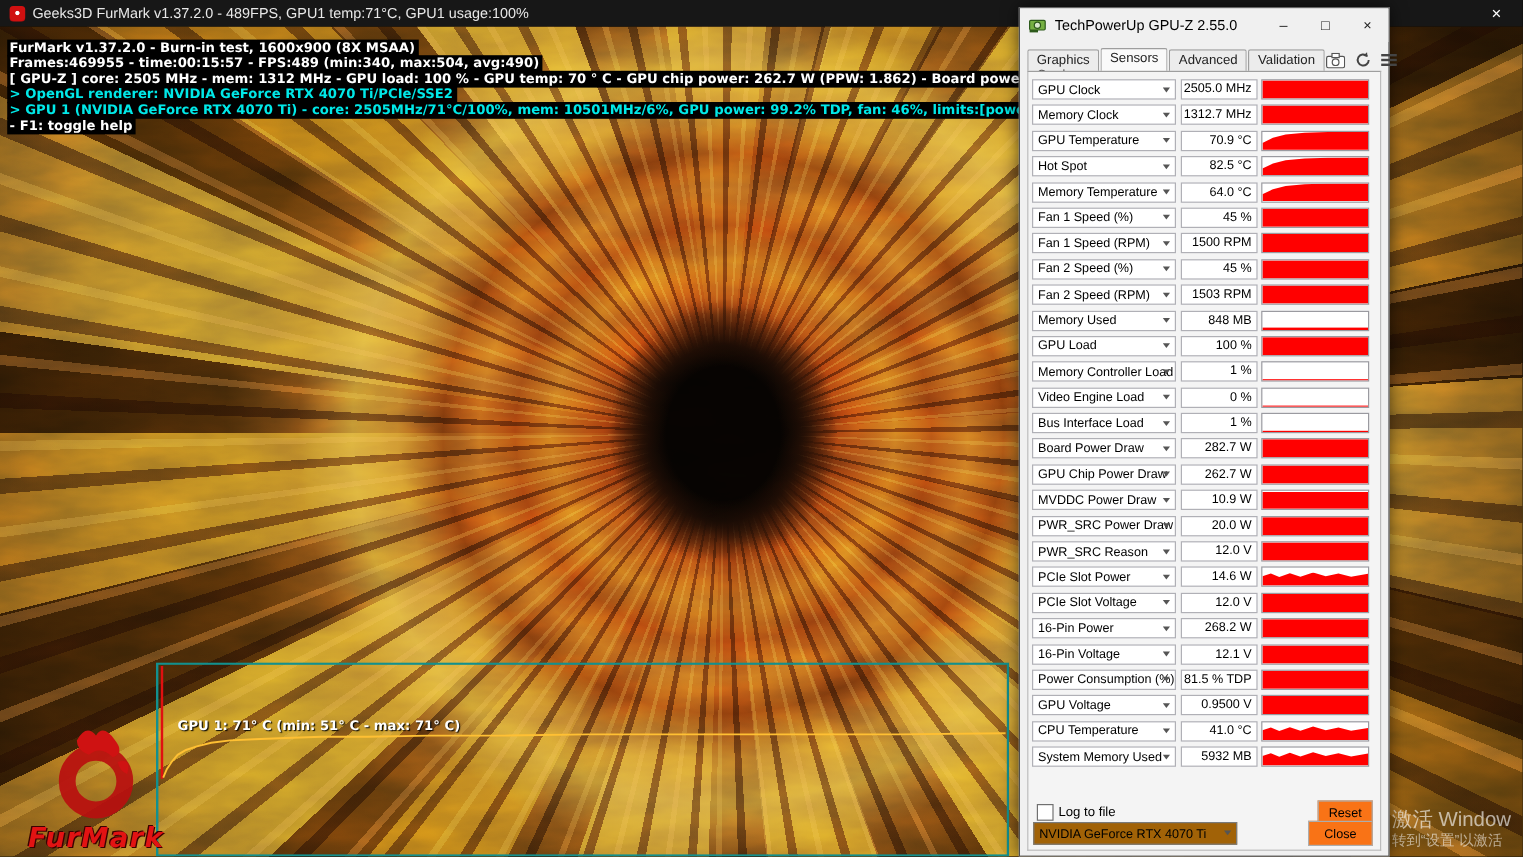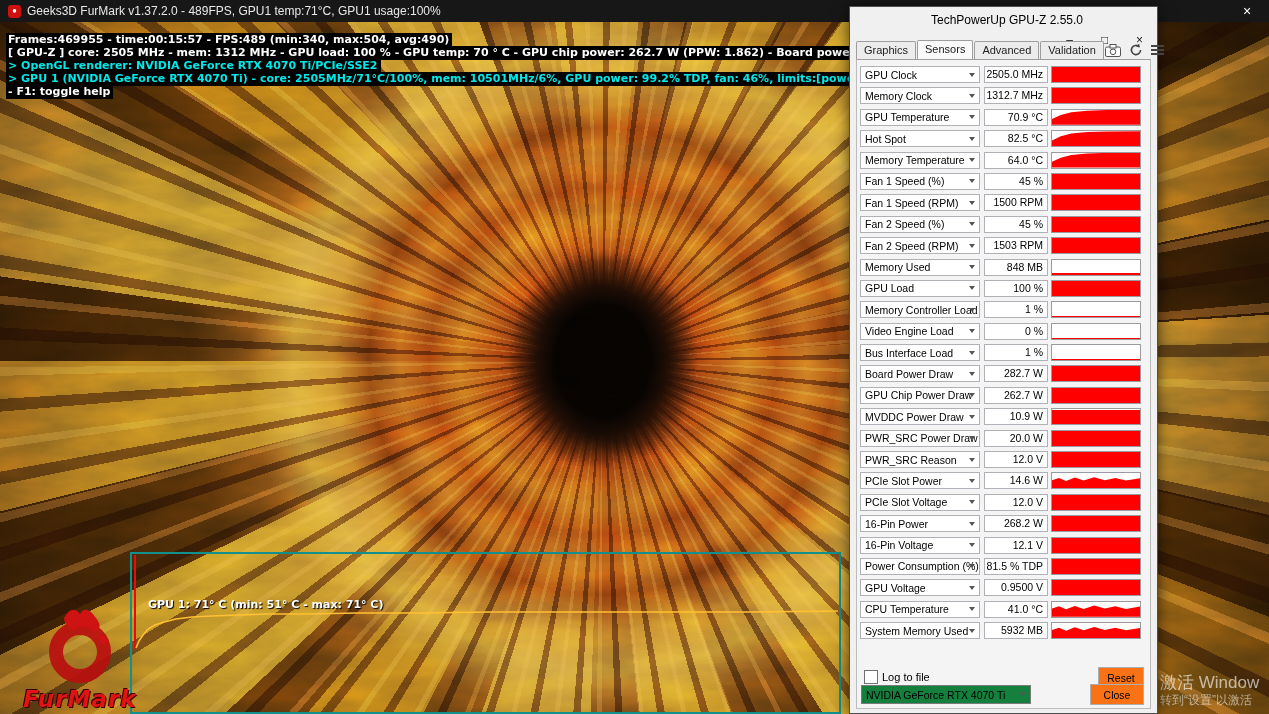--- a/index.html
+++ b/index.html
@@ -44,21 +44,21 @@
   
   .watermark{position:absolute;left:1160px;bottom:6px;z-index:2;color:rgba(255,255,255,.62);
              white-space:nowrap;}
   .watermark .wl1{font-size:17px;line-height:20px;}
   .watermark .wl2{font-size:12px;line-height:15px;color:rgba(255,255,255,.55);}
 
   
   .gpuz{position:absolute;left:849px;top:6px;width:307px;height:706px;background:#f0f0f0;
         border:1px solid #4e4e4e;box-shadow:0 0 14px rgba(0,0,0,.65);z-index:10;font-size:11px;color:#000;}
   .gz-titlebar{position:absolute;top:0;left:0;right:0;height:28px;display:flex;align-items:center;
-               padding-left:7px;gap:6px;background:#f0f0f0;flex-direction:column;}
+               padding-left:7px;gap:6px;background:#f0f0f0;}
   .gz-title{font-size:12px;}
   .gz-controls{margin-left:auto;display:flex;height:100%;}
   .gz-ctl{width:35px;height:100%;display:flex;align-items:center;justify-content:center;font-size:12px;color:#222;}
   .gz-tabs{position:absolute;top:32px;left:6px;right:6px;height:21px;display:flex;align-items:flex-end;}
   .gz-tab{font-size:11px;height:14px;line-height:13px;padding:2px 7px 2px;border:1px solid #9e9e9e;border-bottom:none;
           background:#ececec;margin-right:1px;border-radius:2px 2px 0 0;color:#222;}
   .gz-tab.active{background:#fafafa;position:relative;top:1px;padding-bottom:4px;}
   .gz-tabicons{margin-left:auto;display:flex;align-items:center;gap:8px;padding-bottom:3px;}
   .burger{display:inline-block;width:13px;height:2px;background:#444;box-shadow:0 4px 0 #444,0 8px 0 #444;
           margin-bottom:8px;}
@@ -77,39 +77,40 @@
   .sensor-fill{position:absolute;left:0;bottom:0;width:100%;}
   .sensor-fill.ramp{clip-path:polygon(0 100%,0 62%,10% 34%,22% 16%,40% 6%,62% 2%,100% 0,100% 100%);}
   .sensor-fill.jagged{clip-path:polygon(0 100%,0 45%,8% 30%,16% 50%,26% 28%,36% 48%,48% 25%,60% 45%,72% 30%,84% 48%,100% 32%,100% 100%);}
 
   .log-check{position:absolute;left:7px;top:610px;display:flex;align-items:center;gap:4px;font-size:11px;}
   .checkbox{width:12px;height:12px;background:#fff;border:1px solid #707070;}
   .gz-btn{position:absolute;height:19px;background:#f97316;border:1px solid #adadad;font-size:10.5px;
           display:flex;align-items:center;justify-content:center;color:#000;}
   .btn-reset{right:6px;top:607px;width:44px;}
   .btn-close{right:6px;bottom:3px;width:52px;}
-  .gpu-select{position:absolute;left:4px;bottom:4px;width:164px;height:17px;background:#15803d;
+  .gpu-select{position:absolute;left:4px;bottom:4px;width:164px;height:17px;background:#a16207;
               border:1px solid #7a7a7a;display:flex;align-items:center;padding-left:4px;font-size:10.5px;}
 </style>
 </head>
 <body>
 
 <div class="screen">
 
   <div class="viewport">
     <div class="eye"></div>
     <svg class="eye-noise" width="1269" height="692">
       <filter id="fuzz">
         <feTurbulence type="fractalNoise" baseFrequency="0.012 0.035" numOctaves="4" seed="7"></feTurbulence>
         <feColorMatrix type="matrix" values="0 0 0 0 0.95  0 0 0 0 0.62  0 0 0 0 0.18  0 0 0 0.95 0"></feColorMatrix>
       </filter>
       <rect width="100%" height="100%" filter="url(#fuzz)"></rect>
     </svg>
 
     <div class="osd">
+        <div class="osd-line"><span style="color: rgb(255, 255, 255);">FurMark v1.37.2.0 - Burn-in test, 1600x900 (8X MSAA)</span></div>
         <div class="osd-line"><span style="color: rgb(255, 255, 255);">Frames:469955 - time:00:15:57 - FPS:489 (min:340, max:504, avg:490)</span></div>
         <div class="osd-line"><span style="color: rgb(255, 255, 255);">[ GPU-Z ] core: 2505 MHz - mem: 1312 MHz - GPU load: 100 % - GPU temp: 70 ° C - GPU chip power: 262.7 W (PPW: 1.862) - Board power: 282.7 W (PPW: 1.730) - GPU voltage: 0.950 V</span></div>
         <div class="osd-line"><span style="color: rgb(0, 232, 232);">&gt; OpenGL renderer: NVIDIA GeForce RTX 4070 Ti/PCIe/SSE2</span></div>
         <div class="osd-line"><span style="color: rgb(0, 232, 232);">&gt; GPU 1 (NVIDIA GeForce RTX 4070 Ti) - core: 2505MHz/71°C/100%, mem: 10501MHz/6%, GPU power: 99.2% TDP, fan: 46%, limits:[power:1, temp:0, volt:0, OV:0]</span></div>
         <div class="osd-line"><span style="color: rgb(255, 255, 255);">- F1: toggle help</span></div>
       </div>
 
     <div class="temp-graph">
       <svg viewBox="0 0 711 162" width="711" height="162">
         <rect x="1" y="1" width="709" height="160" fill="none" stroke="#12908e" stroke-width="2"></rect>

